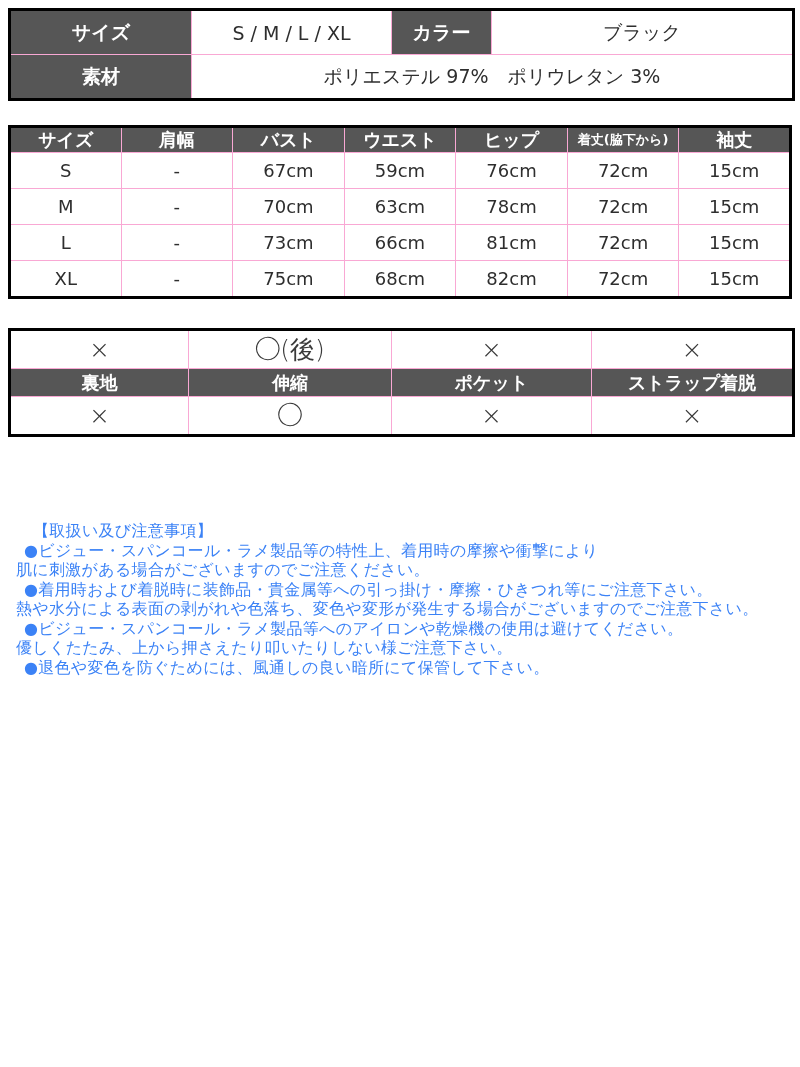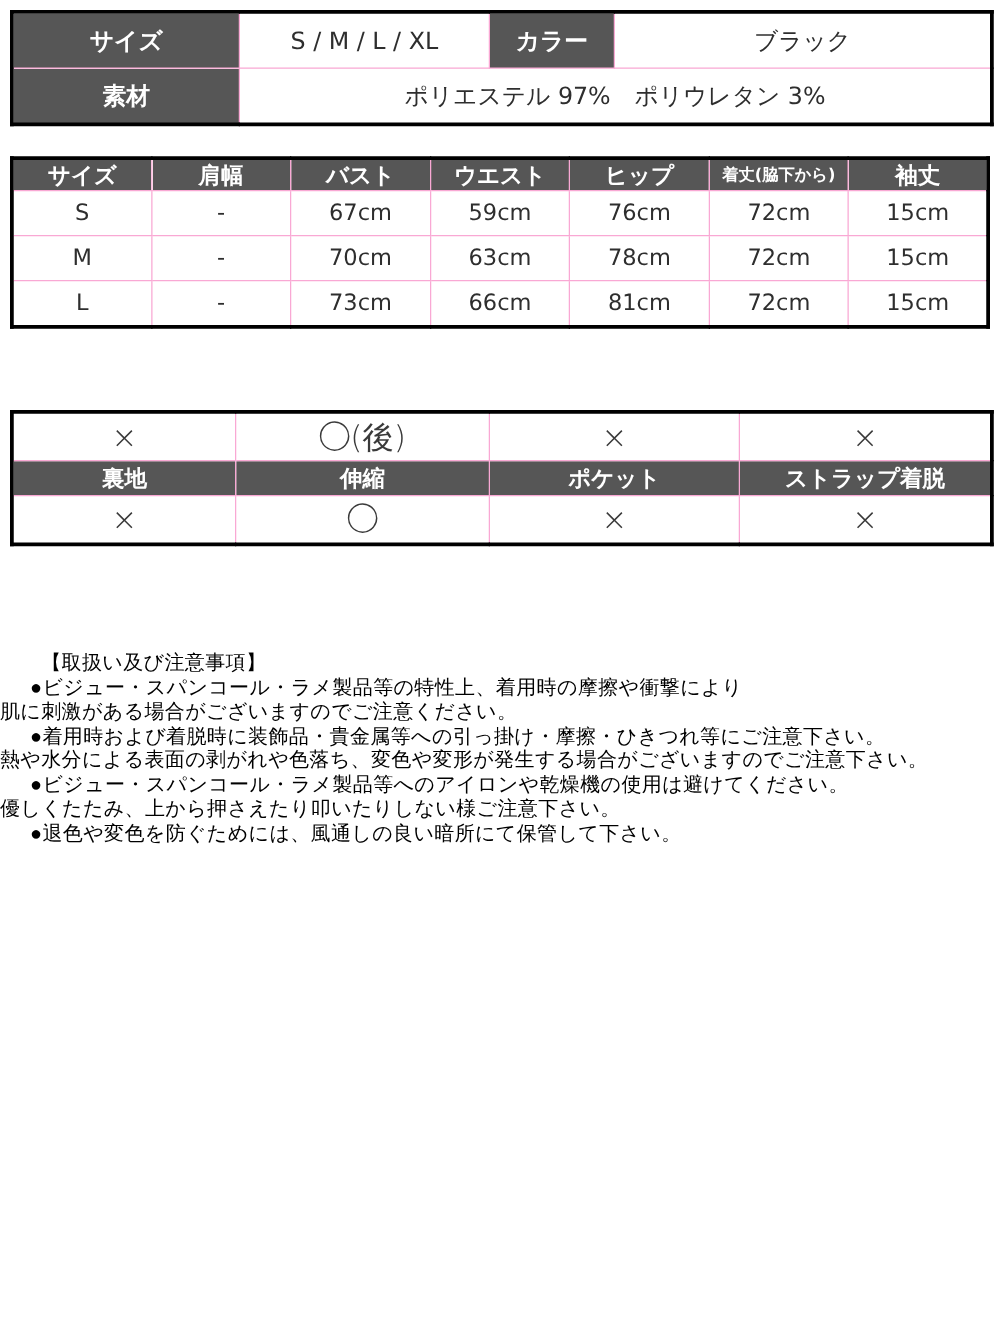--- a/index.html
+++ b/index.html
@@ -57,30 +57,29 @@
   .spec-table { top: 328px; }
   .spec-table th { height: 27px; font-size: 18px; }
   .spec-table td { height: 37px; font-size: 25px; font-weight: 300; color: #3a3a3a; }
 
   
   .care-notes {
     position: absolute;
     left: 0;
     top: 521px;
     width: 740px;
-    color: #000000;
+    color: #3b82f6;
     font-size: 16px;
     line-height: 19.5px;
     letter-spacing: 0.3px;
     white-space: nowrap;
-    font-family: Liberation Serif, serif;
   }
   .care-notes .line-title { padding-left: 33px; }
   .care-notes .line-bullet { padding-left: 24px; }
-  .care-notes .line-cont { padding-left: 0; }
+  .care-notes .line-cont { padding-left: 16px; }
 </style>
 </head>
 <body>
 
 <table class="info-table">
   <colgroup>
     <col style="width:182px">
       <col style="width:200px">
       <col style="width:100px">
       <col style="width:302px">
@@ -139,20 +138,29 @@
   </tr>
   <tr>
     <td>L</td>
     <td>-</td>
     <td>73cm</td>
     <td>66cm</td>
     <td>81cm</td>
     <td>72cm</td>
     <td>15cm</td>
   </tr>
+  <tr>
+    <td>XL</td>
+    <td>-</td>
+    <td>75cm</td>
+    <td>68cm</td>
+    <td>82cm</td>
+    <td>72cm</td>
+    <td>15cm</td>
+  </tr>
 </tbody>
   </table>
 
 <table class="spec-table">
   <colgroup>
     <col style="width:179px">
       <col style="width:203px">
       <col style="width:200px">
       <col style="width:202px">
   </colgroup>

